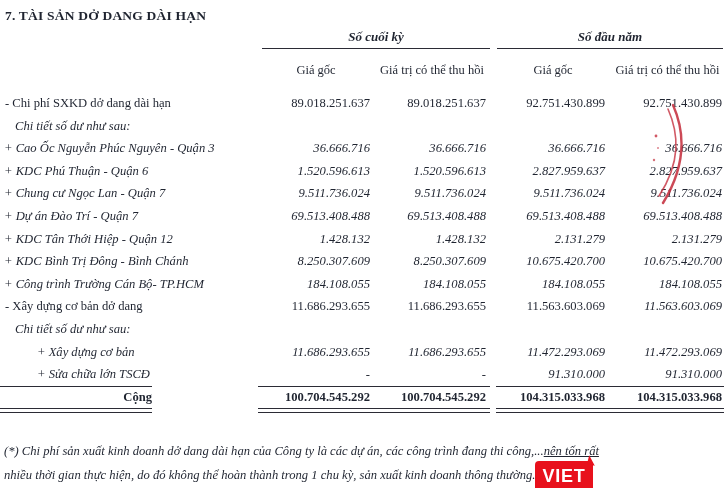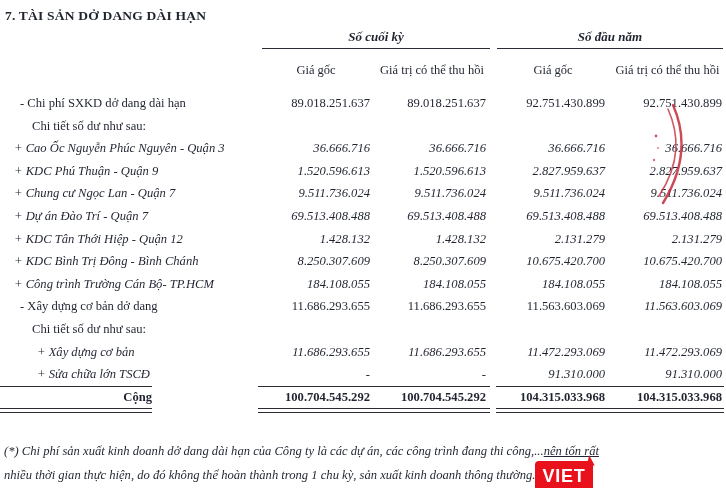--- a/index.html
+++ b/index.html
@@ -22,24 +22,24 @@
   .shdr.c3 { left:497px; width:112px; }
   .shdr.c4 { left:609px; width:117px; }
 
   
   .rule { position:absolute; background:#2b2b35; height:1.4px; }
 
   
   .rows { position:absolute; left:0; top:92px; width:726px; }
   .row { display:grid; grid-template-columns:258px 116px 116px 7px 112px 117px; height:22.6px; }
   .c { line-height:22.6px; font-size:12.6px; white-space:nowrap; overflow:visible; }
-  .lbl { padding-left:20px; }
+  .lbl { padding-left:5px; }
   .num { text-align:right; padding-right:4px; }
-  .r-note .lbl { padding-left:32px; }
-  .r-item .lbl { padding-left:14px; font-style:italic; }
+  .r-note .lbl { padding-left:15px; font-style:italic; }
+  .r-item .lbl { padding-left:4px; font-style:italic; }
   .r-item2 .lbl { padding-left:37px; font-style:italic; }
   .r-item .num, .r-item2 .num { font-style:italic; }
   .num.i { font-style:italic; }
   .r-total { font-weight:bold; }
   .r-total .lbl { text-align:right; padding-right:106px; padding-left:4px; }
 
   
   .footnote { position:absolute; left:4px; top:441px; width:720px; font-style:italic;
     font-size:12.6px; line-height:1.6; }
   .fn-underline { text-decoration:underline; }
@@ -89,21 +89,21 @@
     </div>
     <div class="row r-item">
       <div class="c lbl">+ Cao Ốc Nguyễn Phúc Nguyên - Quận 3</div>
       <div class="c num">36.666.716</div>
       <div class="c num">36.666.716</div>
       <div class="c"></div>
       <div class="c num">36.666.716</div>
       <div class="c num">36.666.716</div>
     </div>
     <div class="row r-item">
-      <div class="c lbl">+ KDC Phú Thuận - Quận 9</div>
+      <div class="c lbl">+ KDC Phú Thuận - Quận 6</div>
       <div class="c num">1.520.596.613</div>
       <div class="c num">1.520.596.613</div>
       <div class="c"></div>
       <div class="c num">2.827.959.637</div>
       <div class="c num">2.827.959.637</div>
     </div>
     <div class="row r-item">
       <div class="c lbl">+ Chung cư Ngọc Lan - Quận 7</div>
       <div class="c num">9.511.736.024</div>
       <div class="c num">9.511.736.024</div>

